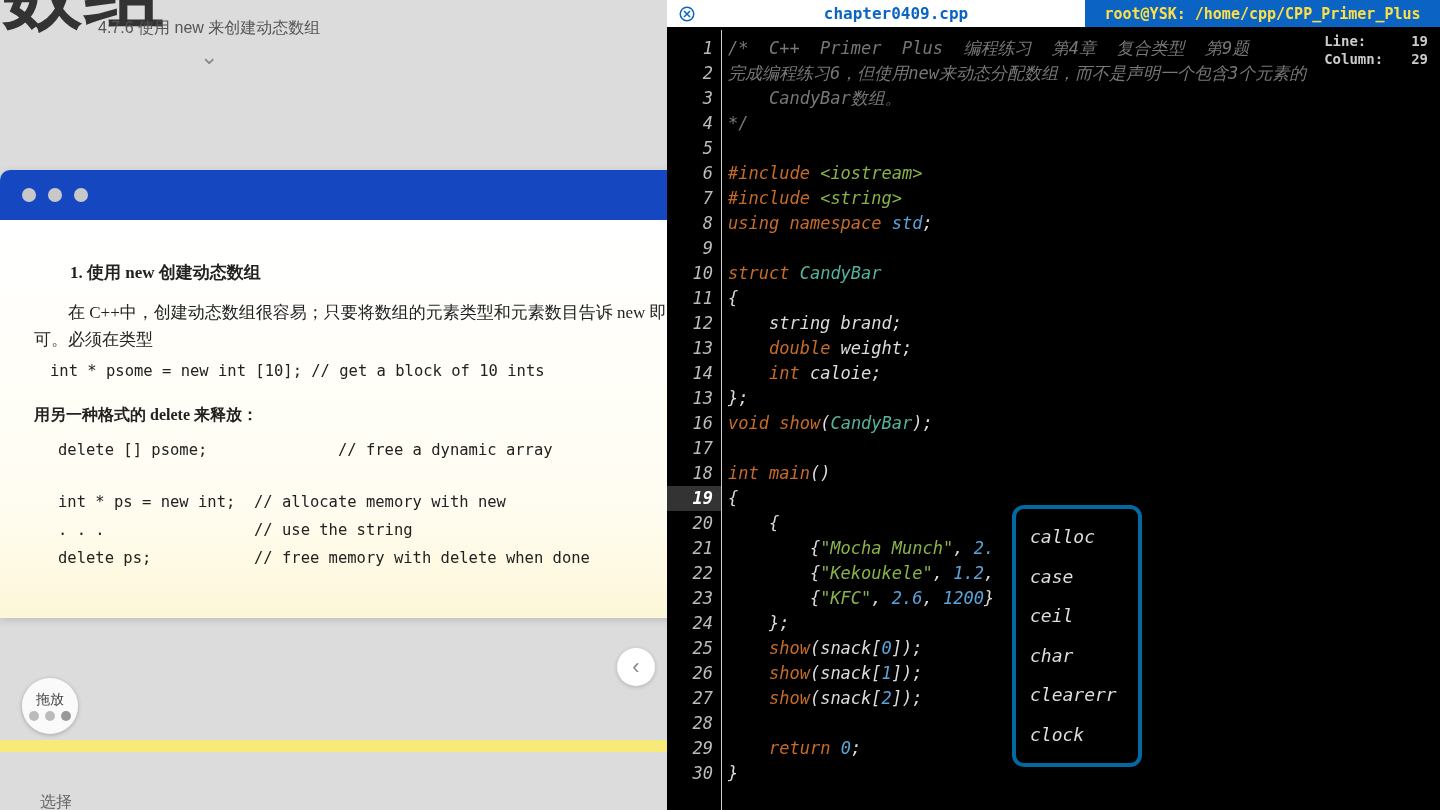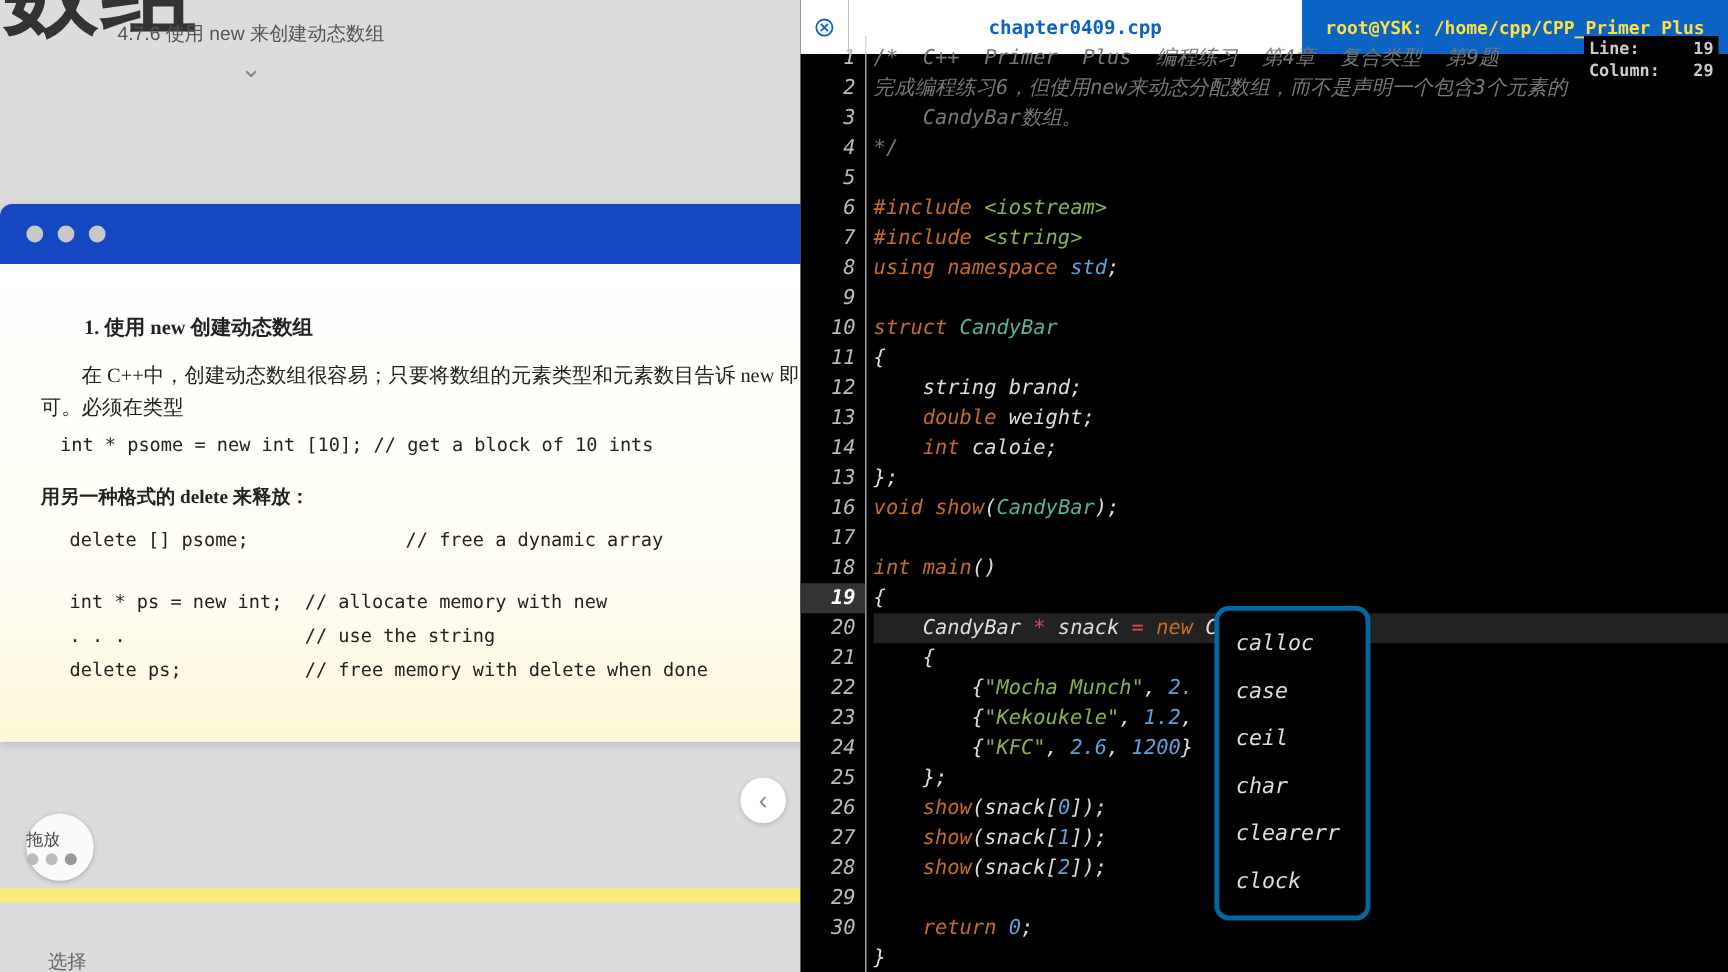--- a/index.html
+++ b/index.html
@@ -84,21 +84,21 @@
   .drag-badge {
     position: absolute;
     left: 22px;
     top: 678px;
     width: 56px;
     height: 56px;
     border-radius: 28px;
     background: rgba(255,255,255,.85);
     display: flex;
     flex-direction: column;
-    align-items: flex-start;
+    align-items: center;
     justify-content: center;
     box-shadow: 0 1px 4px rgba(0,0,0,.25);
     font-size: 14px;
     color: #444;
   }
   .yellow-bar {
     position: absolute;
     left: 0; top: 740px; width: 715px; height: 12px;
     background: #f7e97a;
   }
@@ -124,21 +124,21 @@
     flex: 1;
     height: 810px;
     background: #000;
     color: #ddd;
     font-family: "Menlo","Consolas",monospace;
     position: relative;
     overflow: hidden;
   }
   .tab-bar {
     display: flex;
-    height: 45px;
+    height: 27px;
     width: 100%;
   }
   .tab-close {
     width: 40px;
     background: #fff;
     display:flex;align-items:center;justify-content:center;
   }
   .tab-close svg { width: 18px; height: 18px; }
   .tab-file {
     flex: 1;
@@ -337,21 +337,20 @@
 <span class="c-kw">struct</span> <span class="c-type">CandyBar</span>
 {
     string brand;
     <span class="c-kw">double</span> weight;
     <span class="c-kw">int</span> caloie;
 };
 <span class="c-kw">void</span> <span class="c-fncall">show</span>(<span class="c-type">CandyBar</span>);
 
 <span class="c-kw">int</span> <span class="c-fncall">main</span>()
 {
-<span class="cur-line">    CandyBar <span class="c-op">*</span> snack <span class="c-op">=</span> <span class="c-kw">new</span> C</span>
     {
         {<span class="c-str">"Mocha Munch"</span>, <span class="c-num">2.</span>
         {<span class="c-str">"Kekoukele"</span>, <span class="c-num">1.2</span>,
         {<span class="c-str">"KFC"</span>, <span class="c-num">2.6</span>, <span class="c-num">1200</span>}
     };
     <span class="c-fncall">show</span>(snack[<span class="c-num">0</span>]);
     <span class="c-fncall">show</span>(snack[<span class="c-num">1</span>]);
     <span class="c-fncall">show</span>(snack[<span class="c-num">2</span>]);
 
     <span class="c-kw">return</span> <span class="c-num">0</span>;

